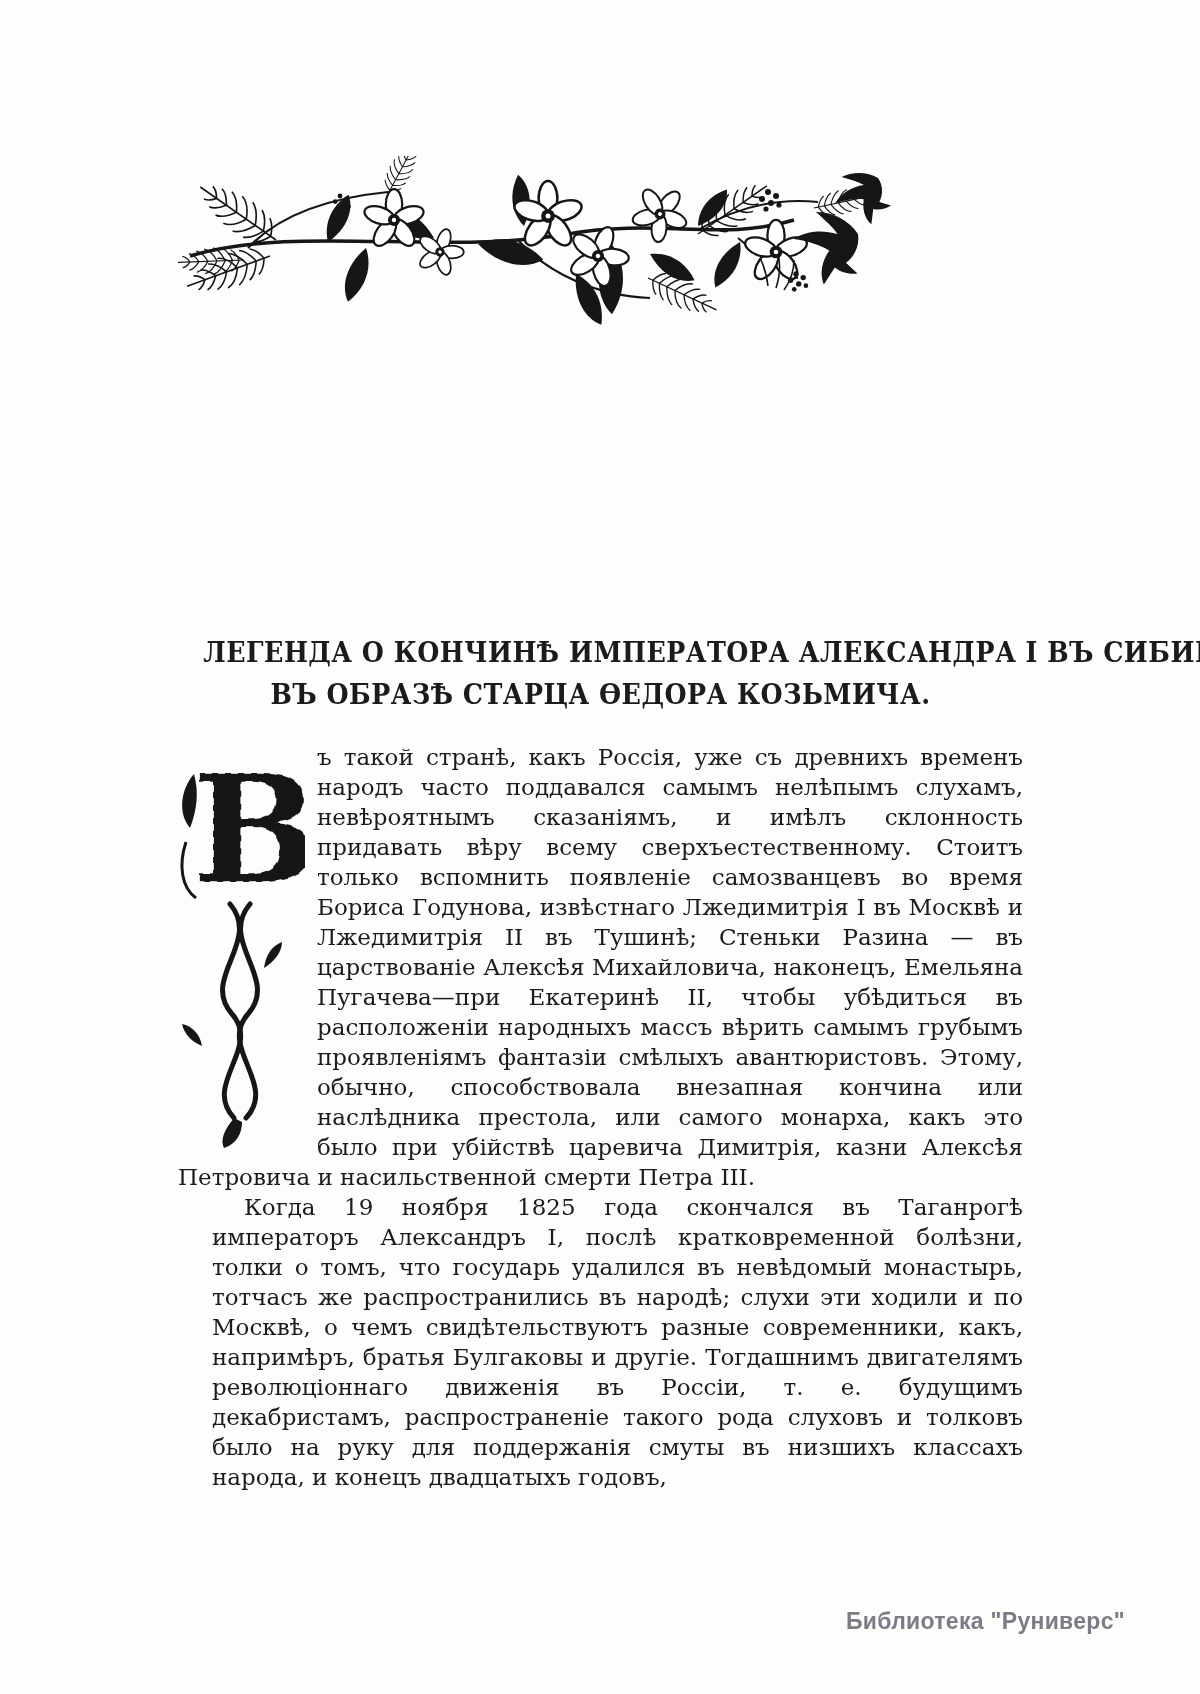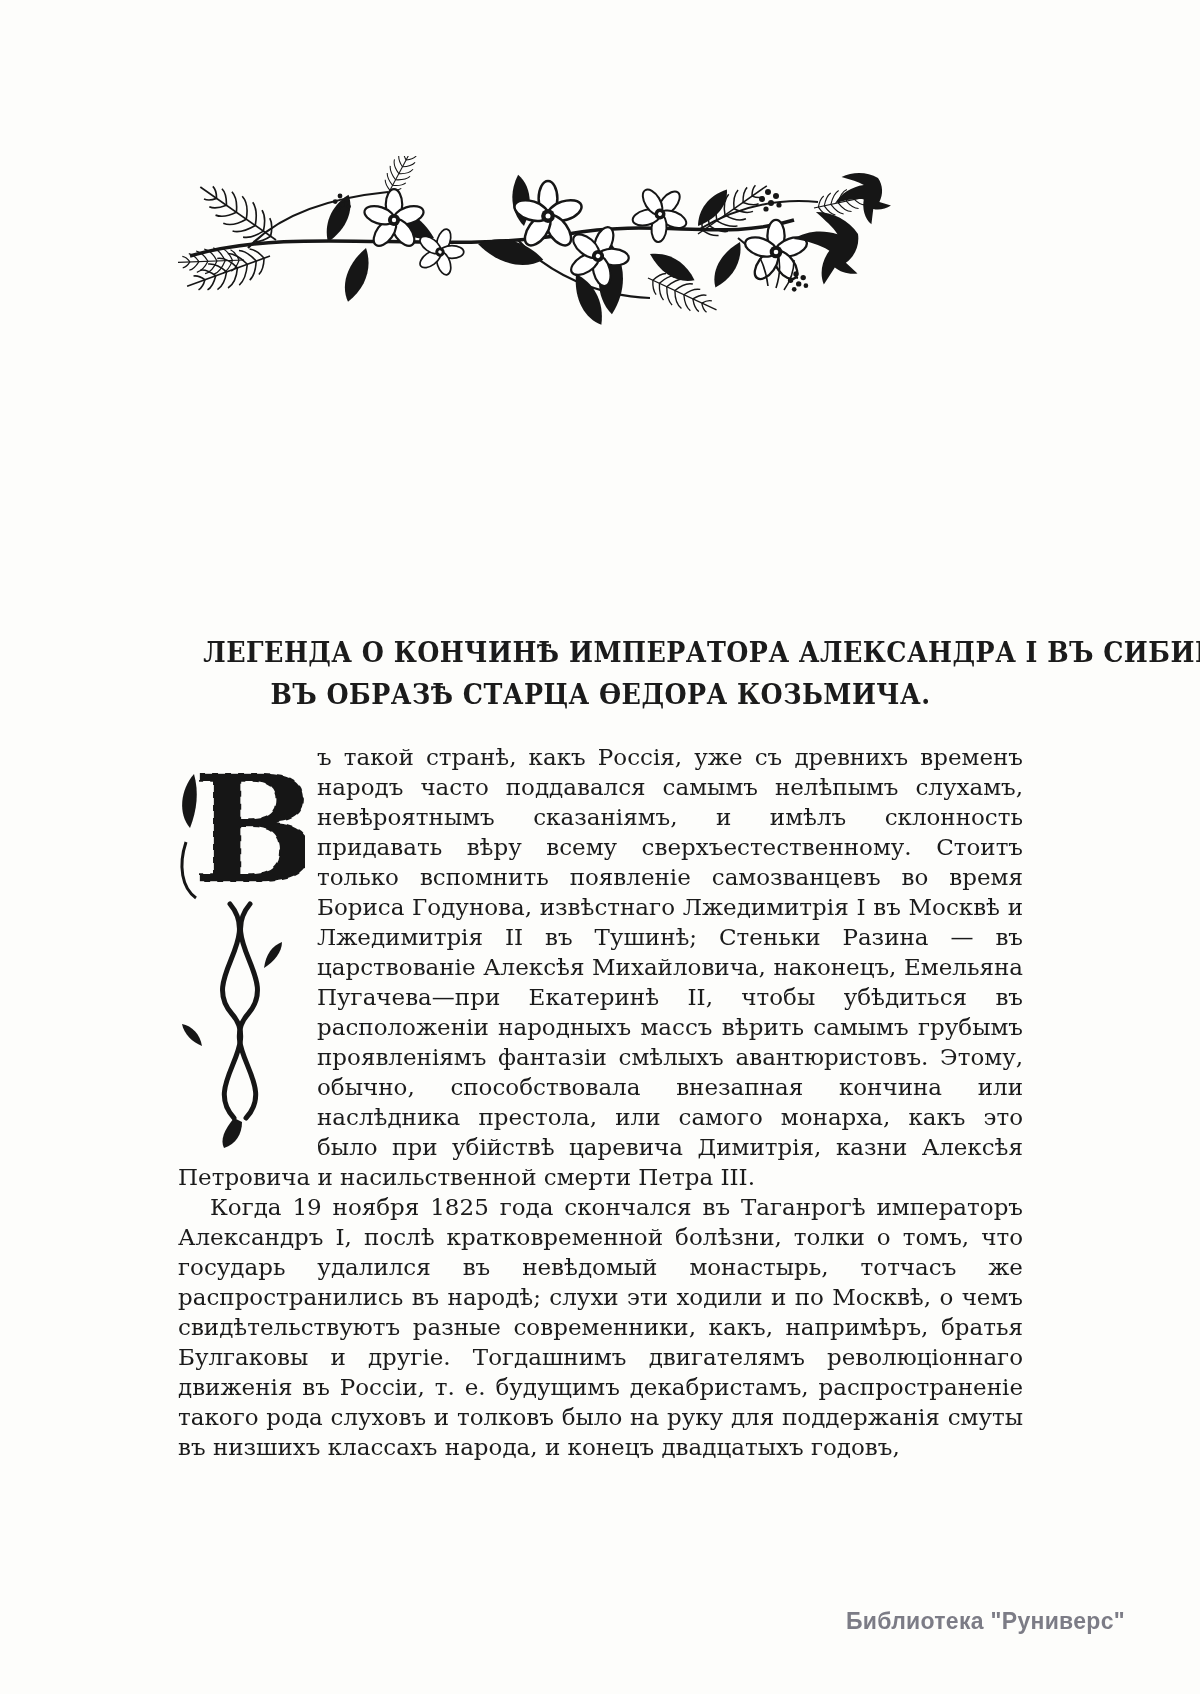--- a/index.html
+++ b/index.html
@@ -33,21 +33,21 @@
     text-align:justify;
     hyphens:none;
   }
   .para{margin:0;}
   .dropcap-float{
     float:left;
     width:127px;height:404px;
     margin:4px 12px 0 0;
   }
   .dropcap-float svg{width:100%;height:100%;display:block;}
-  .para.indent{text-indent:32px;}
+  .para.indent{text-indent:32px;margin-left:34px;}
   .watermark{
     position:absolute;right:75px;top:1608px;
     font-family:"Liberation Sans", sans-serif;
     font-weight:700;
     font-size:23px;
     letter-spacing:.3px;
     color:#7c7c86;
   }
 </style>
 </head>

